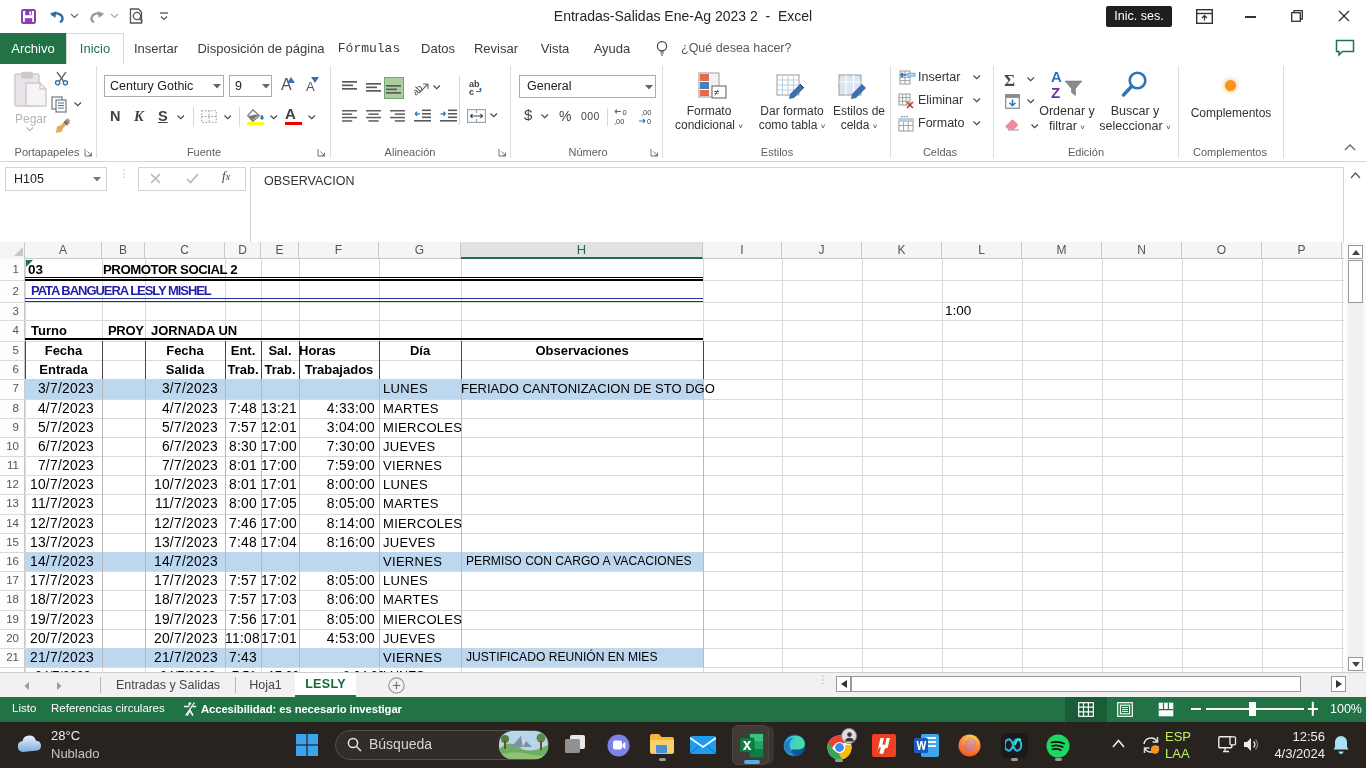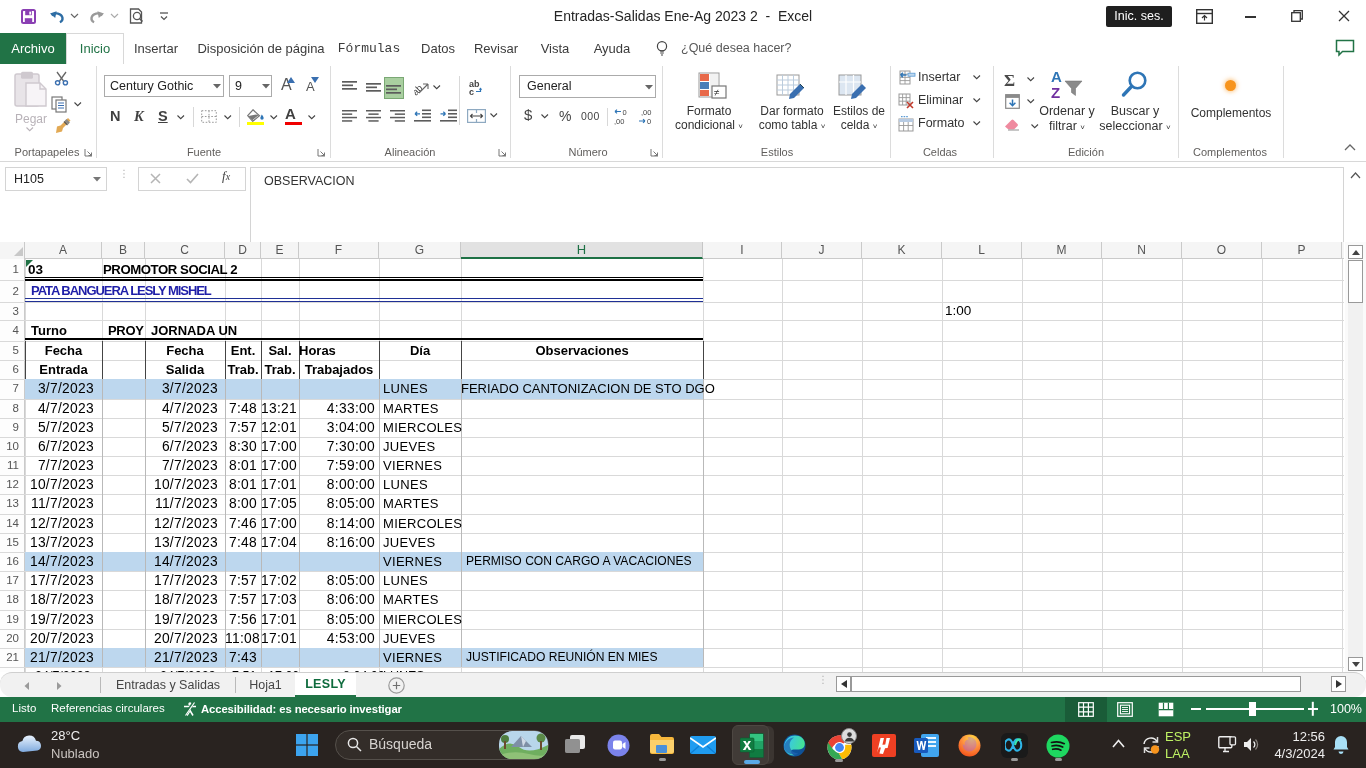--- a/index.html
+++ b/index.html
@@ -625,21 +625,21 @@
 <div class="abs" style="left:1348px;top:18px;width:15px;height:43px;border:1px solid #999;background:#fff;"></div>
 <div class="abs" style="left:1348px;top:61px;width:15px;height:354px;background:#f1f1f1;"></div>
 <div class="abs" style="left:1348px;top:415px;width:15px;height:14px;border:1px solid #999;background:#fff;"></div>
 <svg class="ico" style="left:1352px;top:420px" width="8" height="5" viewBox="0 0 8 5">
       <path d="M0 0 L4 5 L8 0 z" fill="#444"></path>
     </svg>
 </div>
 <svg class="ico" style="left:1350px;top:172px" width="11" height="7" viewBox="0 0 11 7">
     <path d="M1 6 L5.5 1 L10 6" fill="none" stroke="#555" stroke-width="1.2"></path>
   </svg>
-<div class="abs" style="left:0;top:672px;width:1366px;height:25px;background:#f1f1f1;border-top:1px solid #cfcfcf;border-radius:12px;">
+<div class="abs" style="left:0;top:672px;width:1366px;height:25px;background:#f1f1f1;border-top:1px solid #cfcfcf;">
 <svg class="ico" style="left:23px;top:9px" width="8" height="8" viewBox="0 0 8 8">
       <path d="M6 0 L1.5 4 L6 8 z" fill="#9a9a9a"></path>
     </svg>
 <svg class="ico" style="left:55px;top:9px" width="8" height="8" viewBox="0 0 8 8">
       <path d="M2 0 L6.5 4 L2 8 z" fill="#9a9a9a"></path>
     </svg>
 <div class="abs" style="left:100px;top:4px;width:1px;height:16px;background:#b9b9b9;"></div>
 <div class="abs" style="left:101px;top:0;width:134px;height:24px;color:#444;font-size:12.5px;text-align:center;line-height:24px;">Entradas y Salidas</div>
 <div class="abs" style="left:235px;top:4px;width:1px;height:16px;background:#b9b9b9;"></div>
 <div class="abs" style="left:236px;top:0;width:59px;height:24px;color:#444;font-size:12.5px;text-align:center;line-height:24px;">Hoja1</div>

